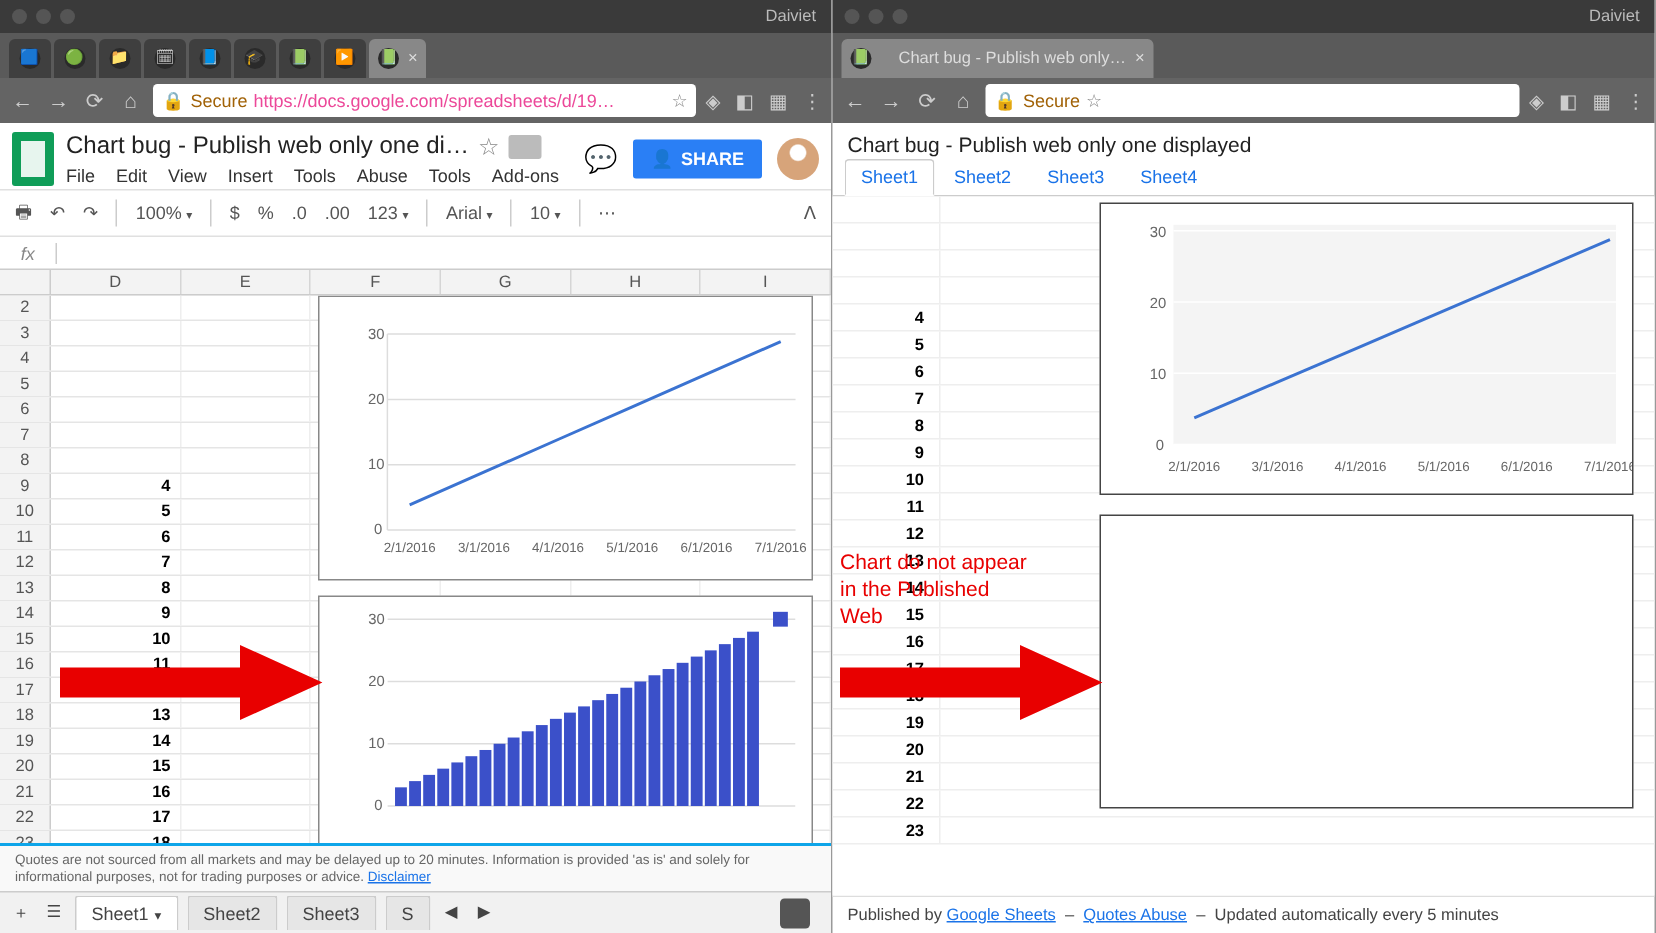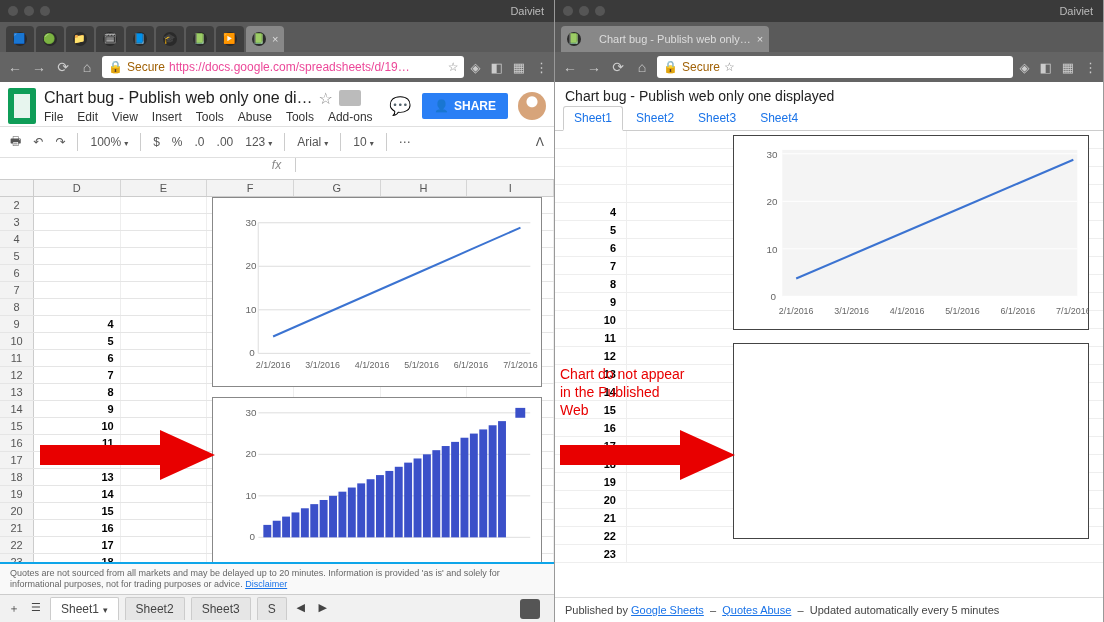--- a/index.html
+++ b/index.html
@@ -40,21 +40,21 @@
   .hdr-right { margin-left: auto; display: flex; align-items: center; gap: 10px; }
   .comments-btn { color: #666; font-size: 18px; }
   .share-btn { background: #2a7ff5; color: #fff; font-size: 12px; font-weight: 700; padding: 6px 12px; border-radius: 2px; display: flex; align-items: center; gap: 5px; }
   .avatar { width: 28px; height: 28px; border-radius: 50%; background: #d7a47a; background-image: radial-gradient(circle at 50% 35%, #fff 5px, transparent 6px); }
   
   .toolbar { display: flex; align-items: center; gap: 12px; padding: 4px 10px; border-top: 1px solid #e0e0e0; border-bottom: 1px solid #e0e0e0; color: #555; font-size: 12px; height: 32px; }
   .tb-div { width: 1px; height: 18px; background: #ccc; }
   .tb-drop::after { content: "▾"; font-size: 8px; margin-left: 3px; }
   .collapse-btn { margin-left: auto; font-size: 12px; }
   
-  .fx-bar { display: flex; align-items: center; height: 22px; border-bottom: 1px solid #ccc; flex-direction: column; }
+  .fx-bar { display: flex; align-items: center; height: 22px; border-bottom: 1px solid #ccc; }
   .fx-label { width: 38px; text-align: center; font-style: italic; color: #888; border-right: 1px solid #ccc; font-size: 12px; }
   .fx-input { flex: 1; height: 100%; padding: 0 6px; font-size: 12px; }
   
   .grid-wrap { flex: 1; overflow: hidden; display: flex; flex-direction: column; position: relative; }
   .col-head { display: flex; background: #f3f3f3; border-bottom: 1px solid #ccc; }
   .row-head-spacer { width: 34px; border-right: 1px solid #ccc; }
   .col-h { flex: 1; text-align: center; font-size: 11px; color: #555; border-right: 1px solid #d5d5d5; padding: 2px 0; }
   .grid-rows { flex: 1; overflow: hidden; position: relative; }
   .grow { display: flex; height: 17px; border-bottom: 1px solid #e5e5e5; font-size: 11px; }
   .row-h { width: 34px; background: #f3f3f3; border-right: 1px solid #ccc; text-align: center; color: #555; line-height: 17px; }

